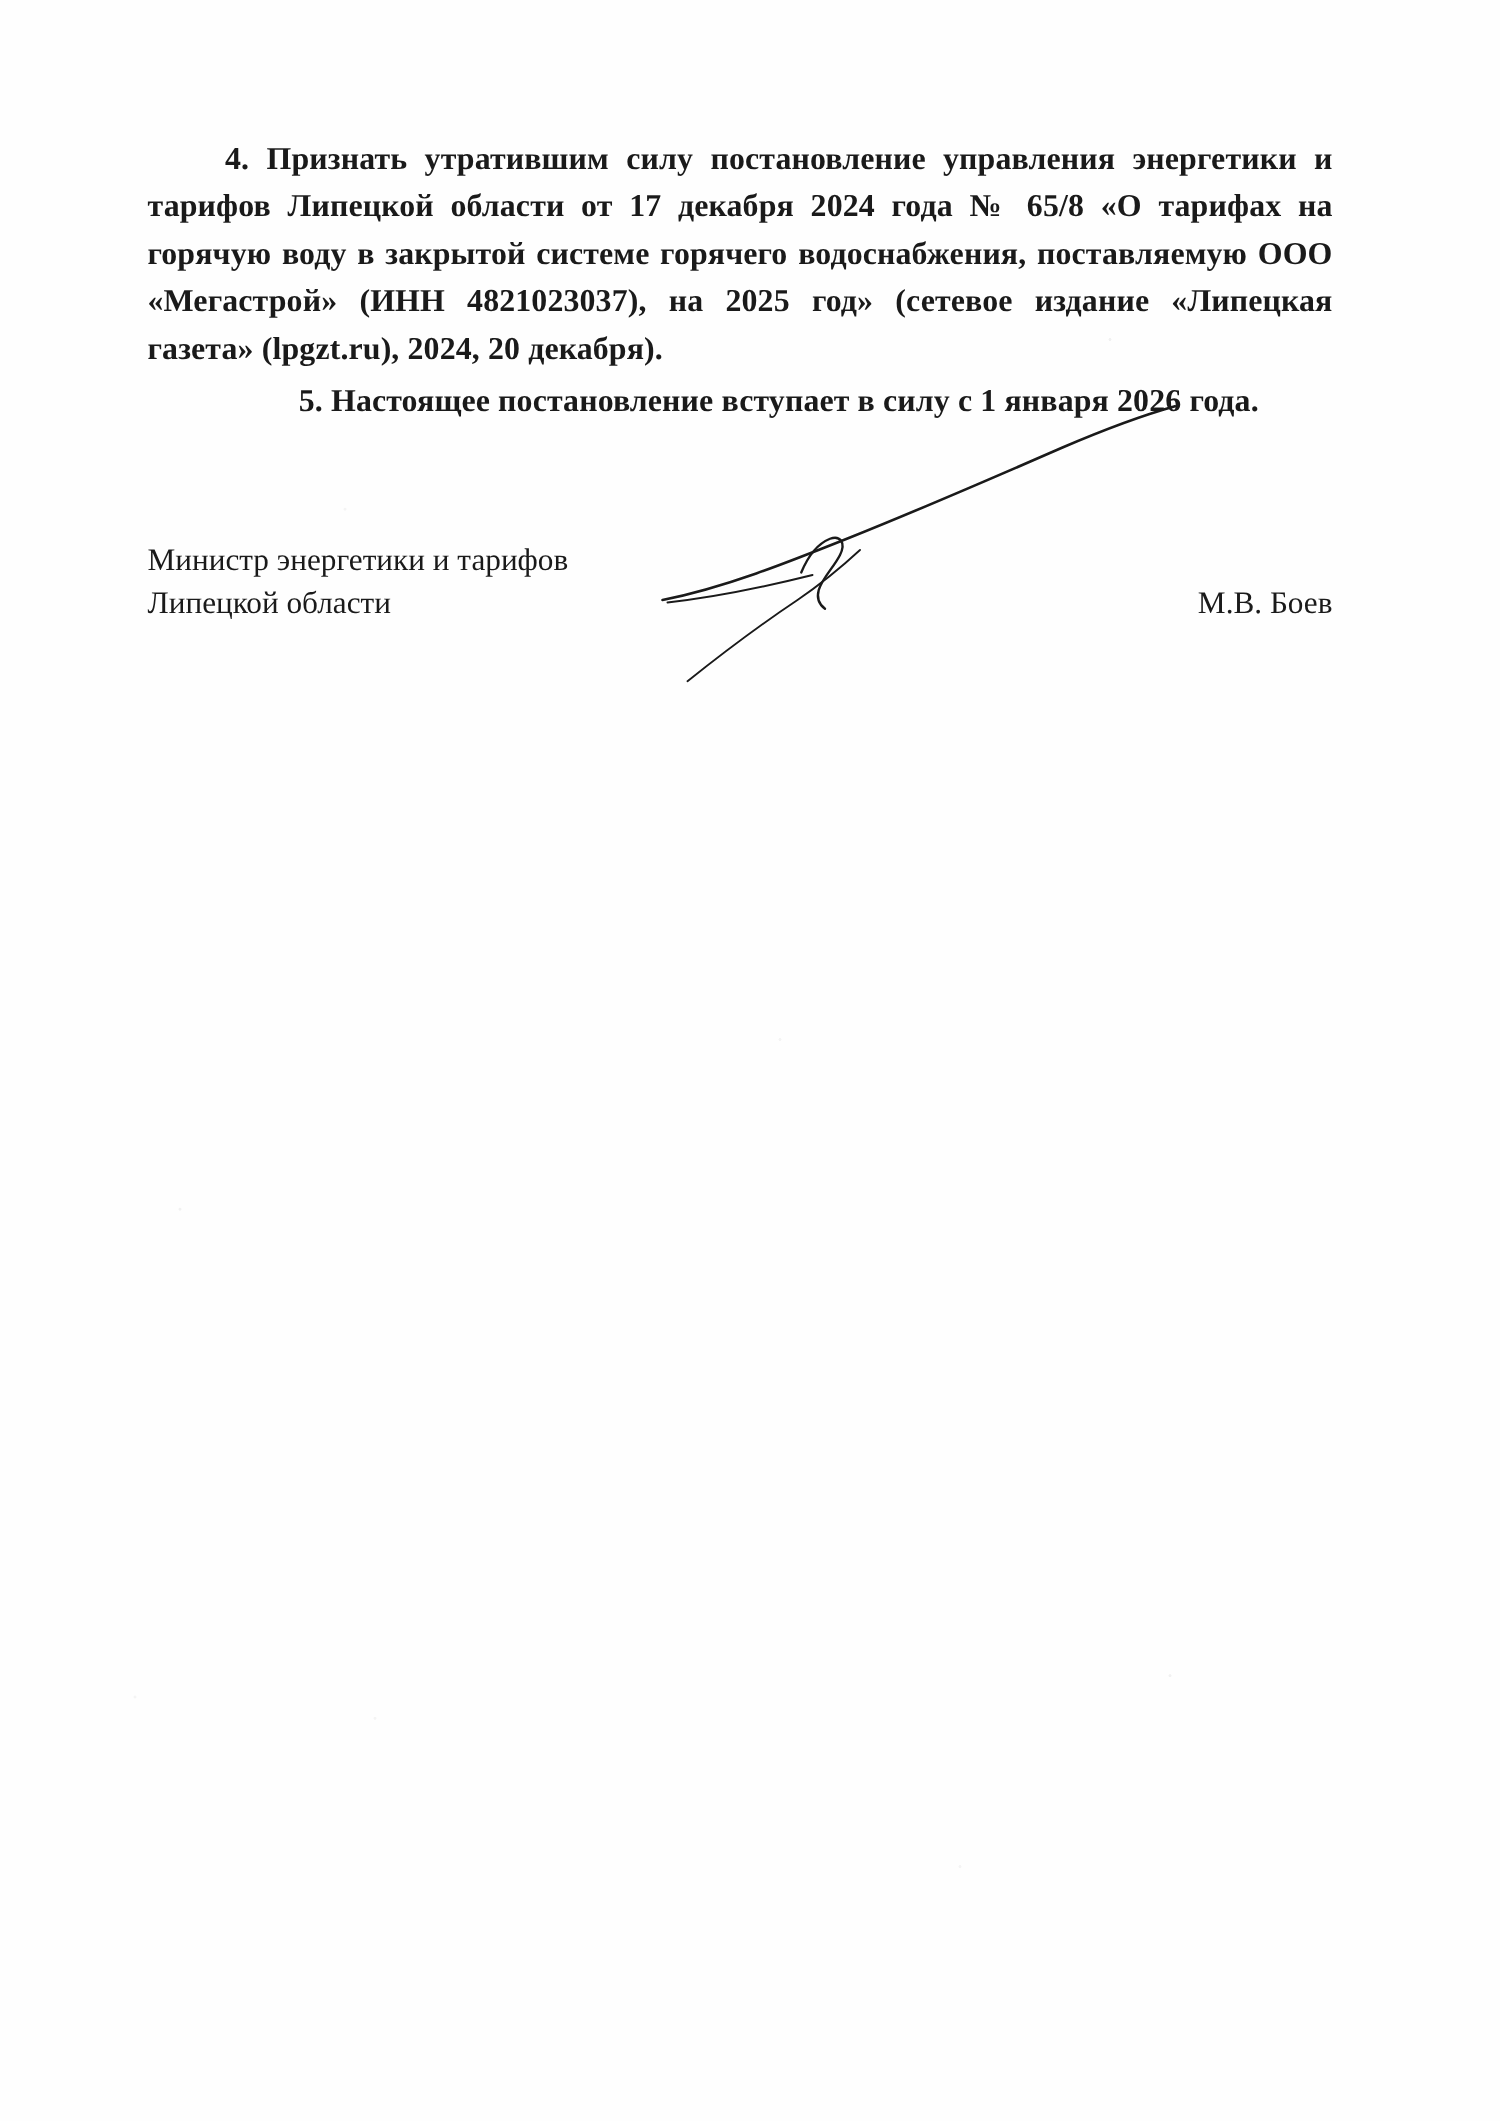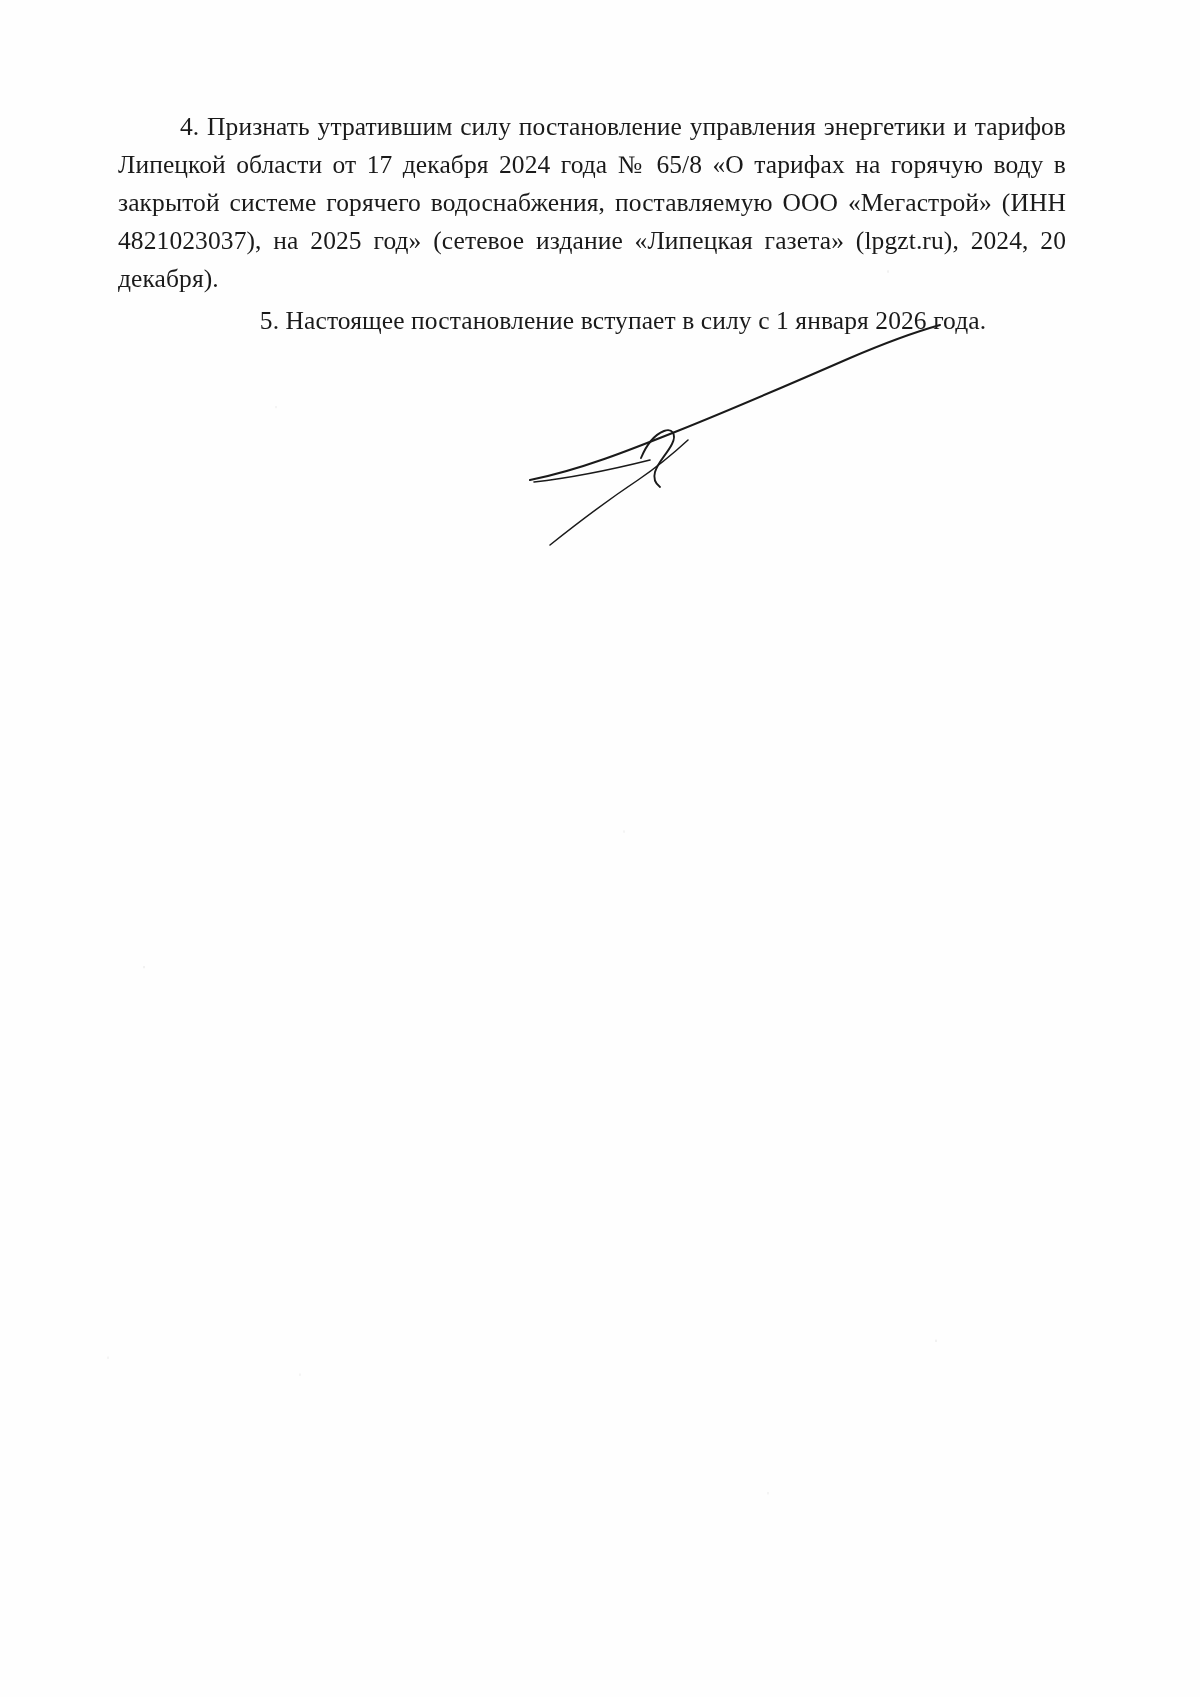--- a/index.html
+++ b/index.html
@@ -45,20 +45,21 @@
     width: 948px;
   }
 
   .para {
     font-size: 25.5px;
     line-height: 38px;
     margin: 0 0 4px 0;
     text-align: justify;
     text-indent: 62px;
     letter-spacing: 0.1px;
+    font-weight: bold;
   }
   .para.no-justify {
     text-align: center;
   }
 
   .signature-block {
     position: absolute;
     left: 118px;
     top: 432px;
     width: 948px;
@@ -93,20 +94,25 @@
 <body>
 
 <div class="page">
   <div class="paper-noise"></div>
 
   <div class="content">
     <p class="para">4. Признать утратившим силу постановление управления энергетики и тарифов Липецкой области от 17 декабря 2024 года № 65/8 «О тарифах на горячую воду в закрытой системе горячего водоснабжения, поставляемую ООО «Мегастрой» (ИНН 4821023037), на 2025 год» (сетевое издание «Липецкая газета» (lpgzt.ru), 2024, 20 декабря).</p>
     <p class="para no-justify">5. Настоящее постановление вступает в силу с 1 января 2026 года.</p>
   </div>
 
+  <div class="signature-block">
+    <div class="sig-role">Министр энергетики и тарифов
+Липецкой области</div>
+    <div class="sig-name">М.В. Боев</div>
+  </div>
 
   <svg class="signature-mark" viewBox="0 0 460 250">
     <path d="M10 160 C 60 150, 110 130, 160 110 C 215 88, 275 62, 330 38 C 365 23, 395 12, 420 5" fill="none" stroke="#1a1a1a" stroke-width="2.1" stroke-linecap="round"></path>
     <path d="M14 162 C 50 158, 90 150, 130 140" fill="none" stroke="#1a1a1a" stroke-width="1.6" stroke-linecap="round"></path>
     <path d="M30 225 C 55 205, 85 182, 118 160 C 140 145, 155 132, 168 120" fill="none" stroke="#1a1a1a" stroke-width="1.5" stroke-linecap="round"></path>
     <path d="M121 138 C 126 126, 134 115, 144 111 C 152 108, 157 114, 152 124 C 147 134, 138 142, 135 152 C 133 159, 136 164, 140 167" fill="none" stroke="#1a1a1a" stroke-width="1.9" stroke-linecap="round"></path>
   </svg>
 </div>
 
 </body></html>

